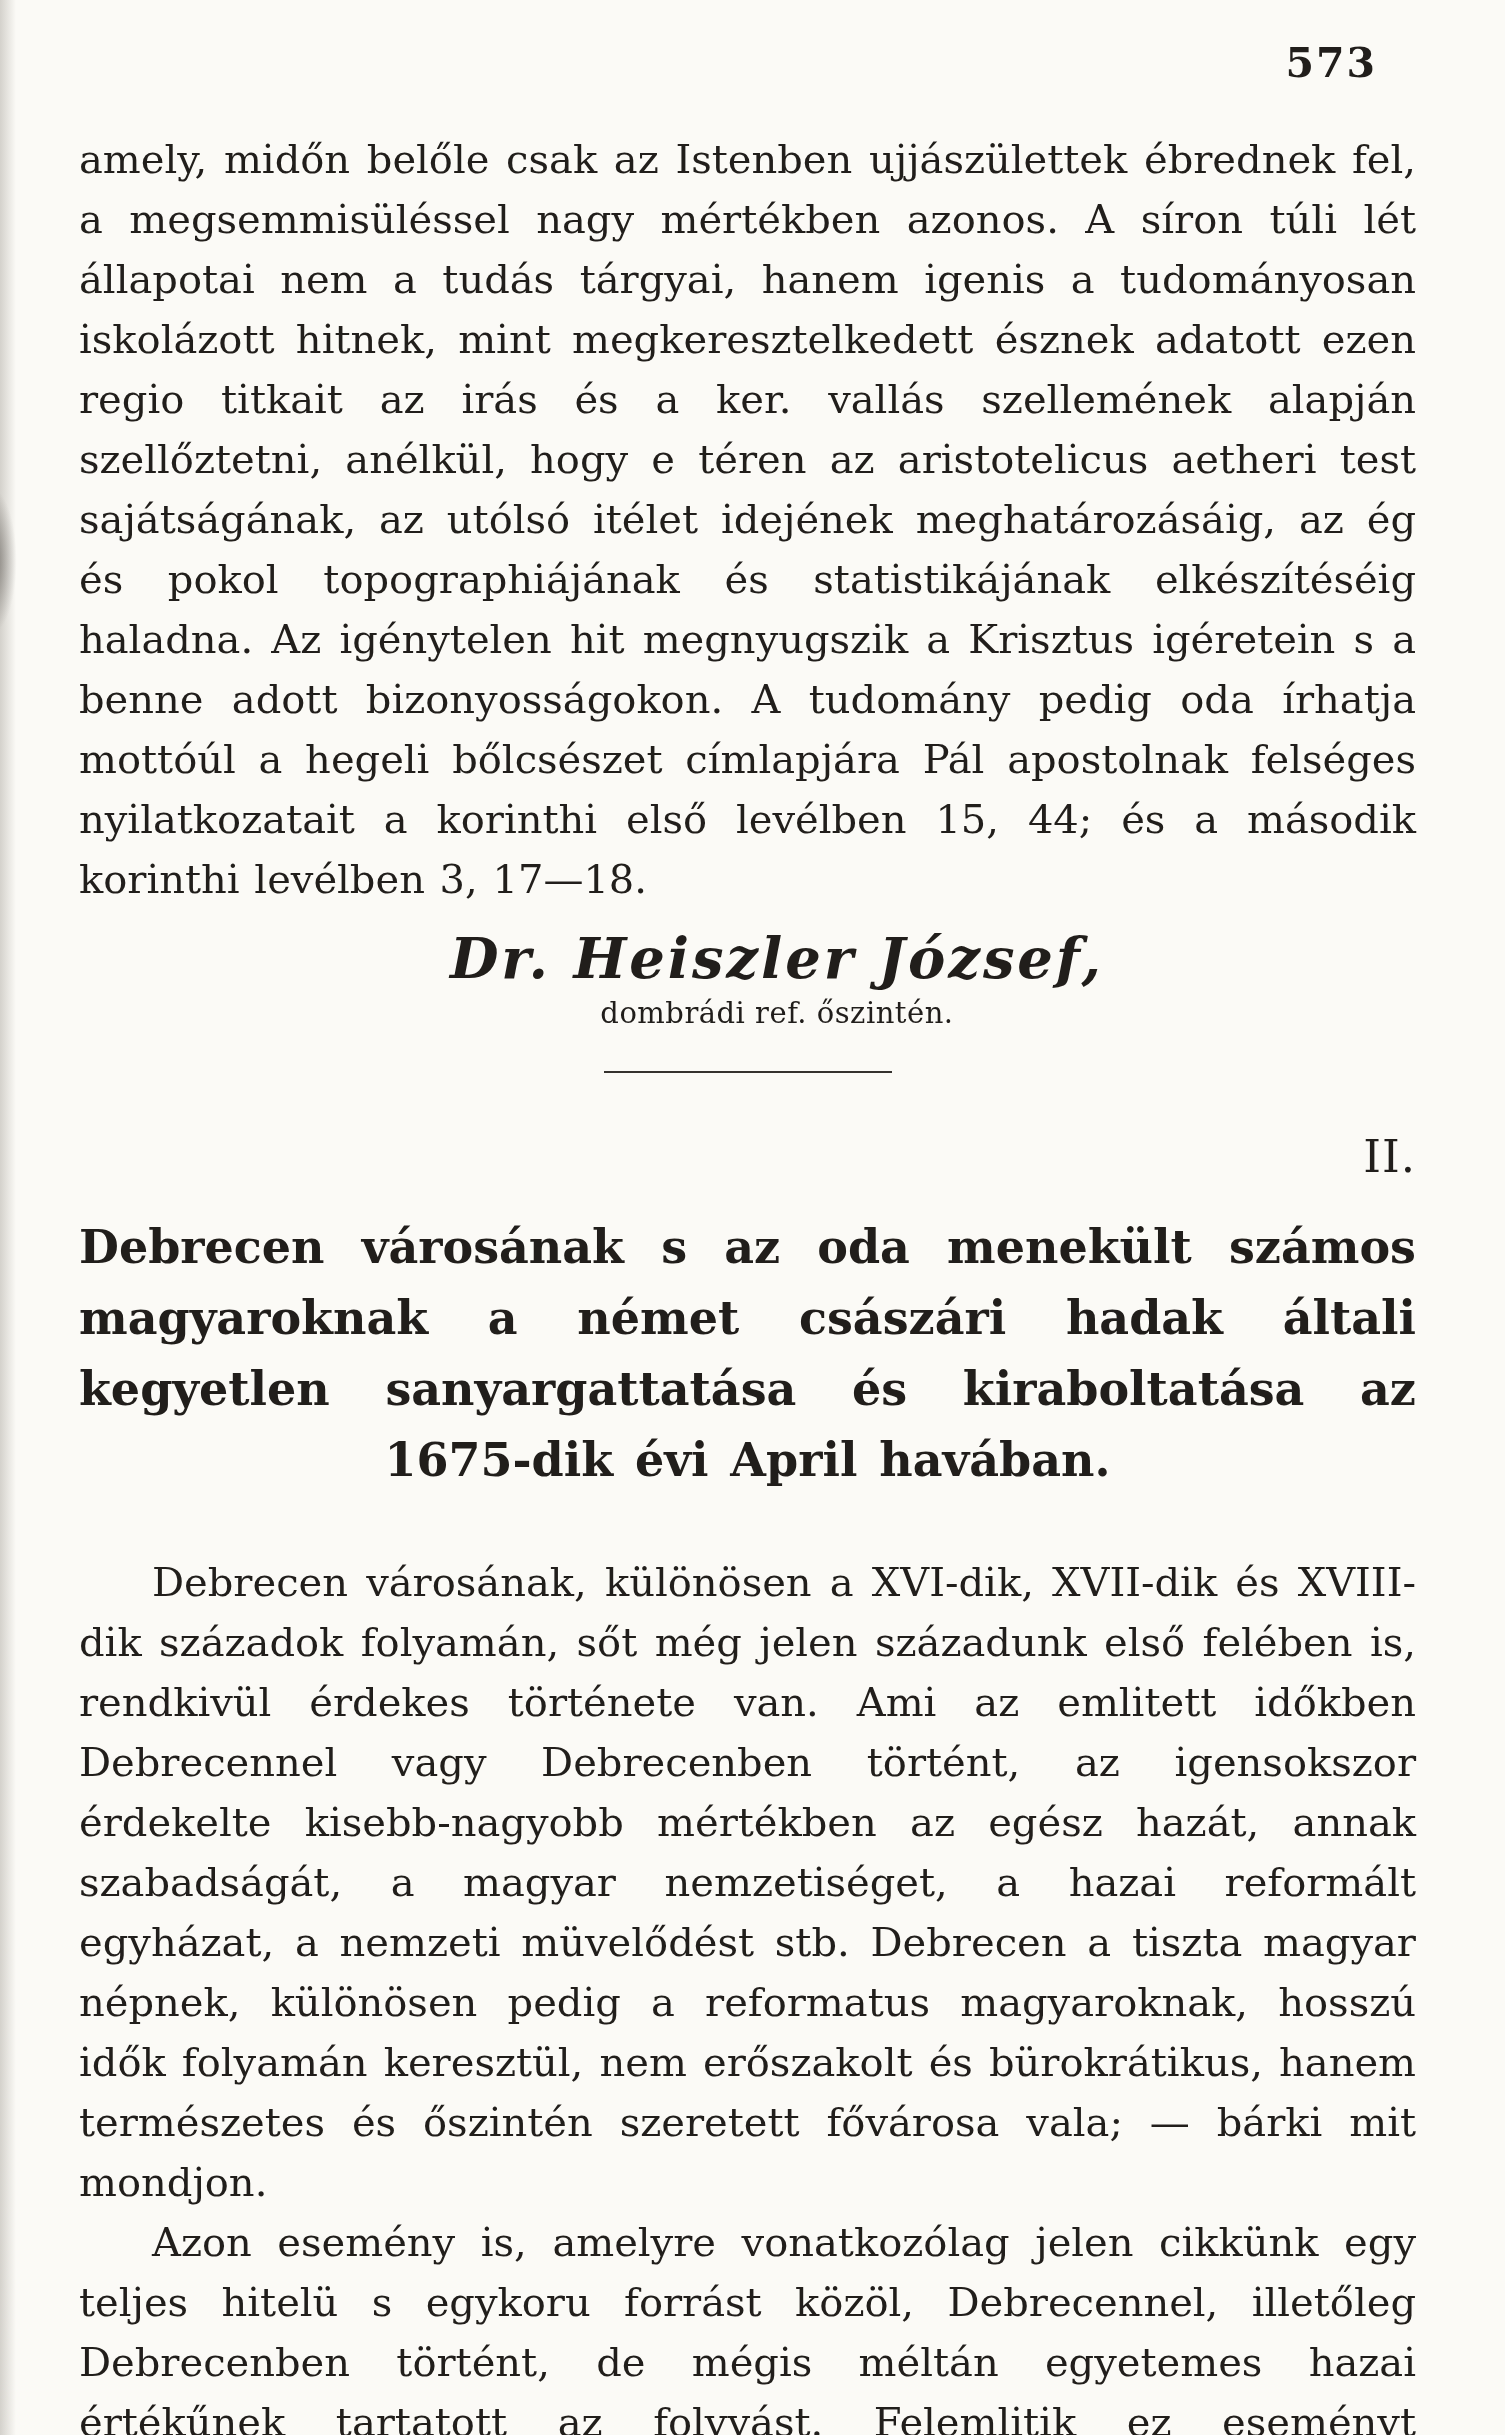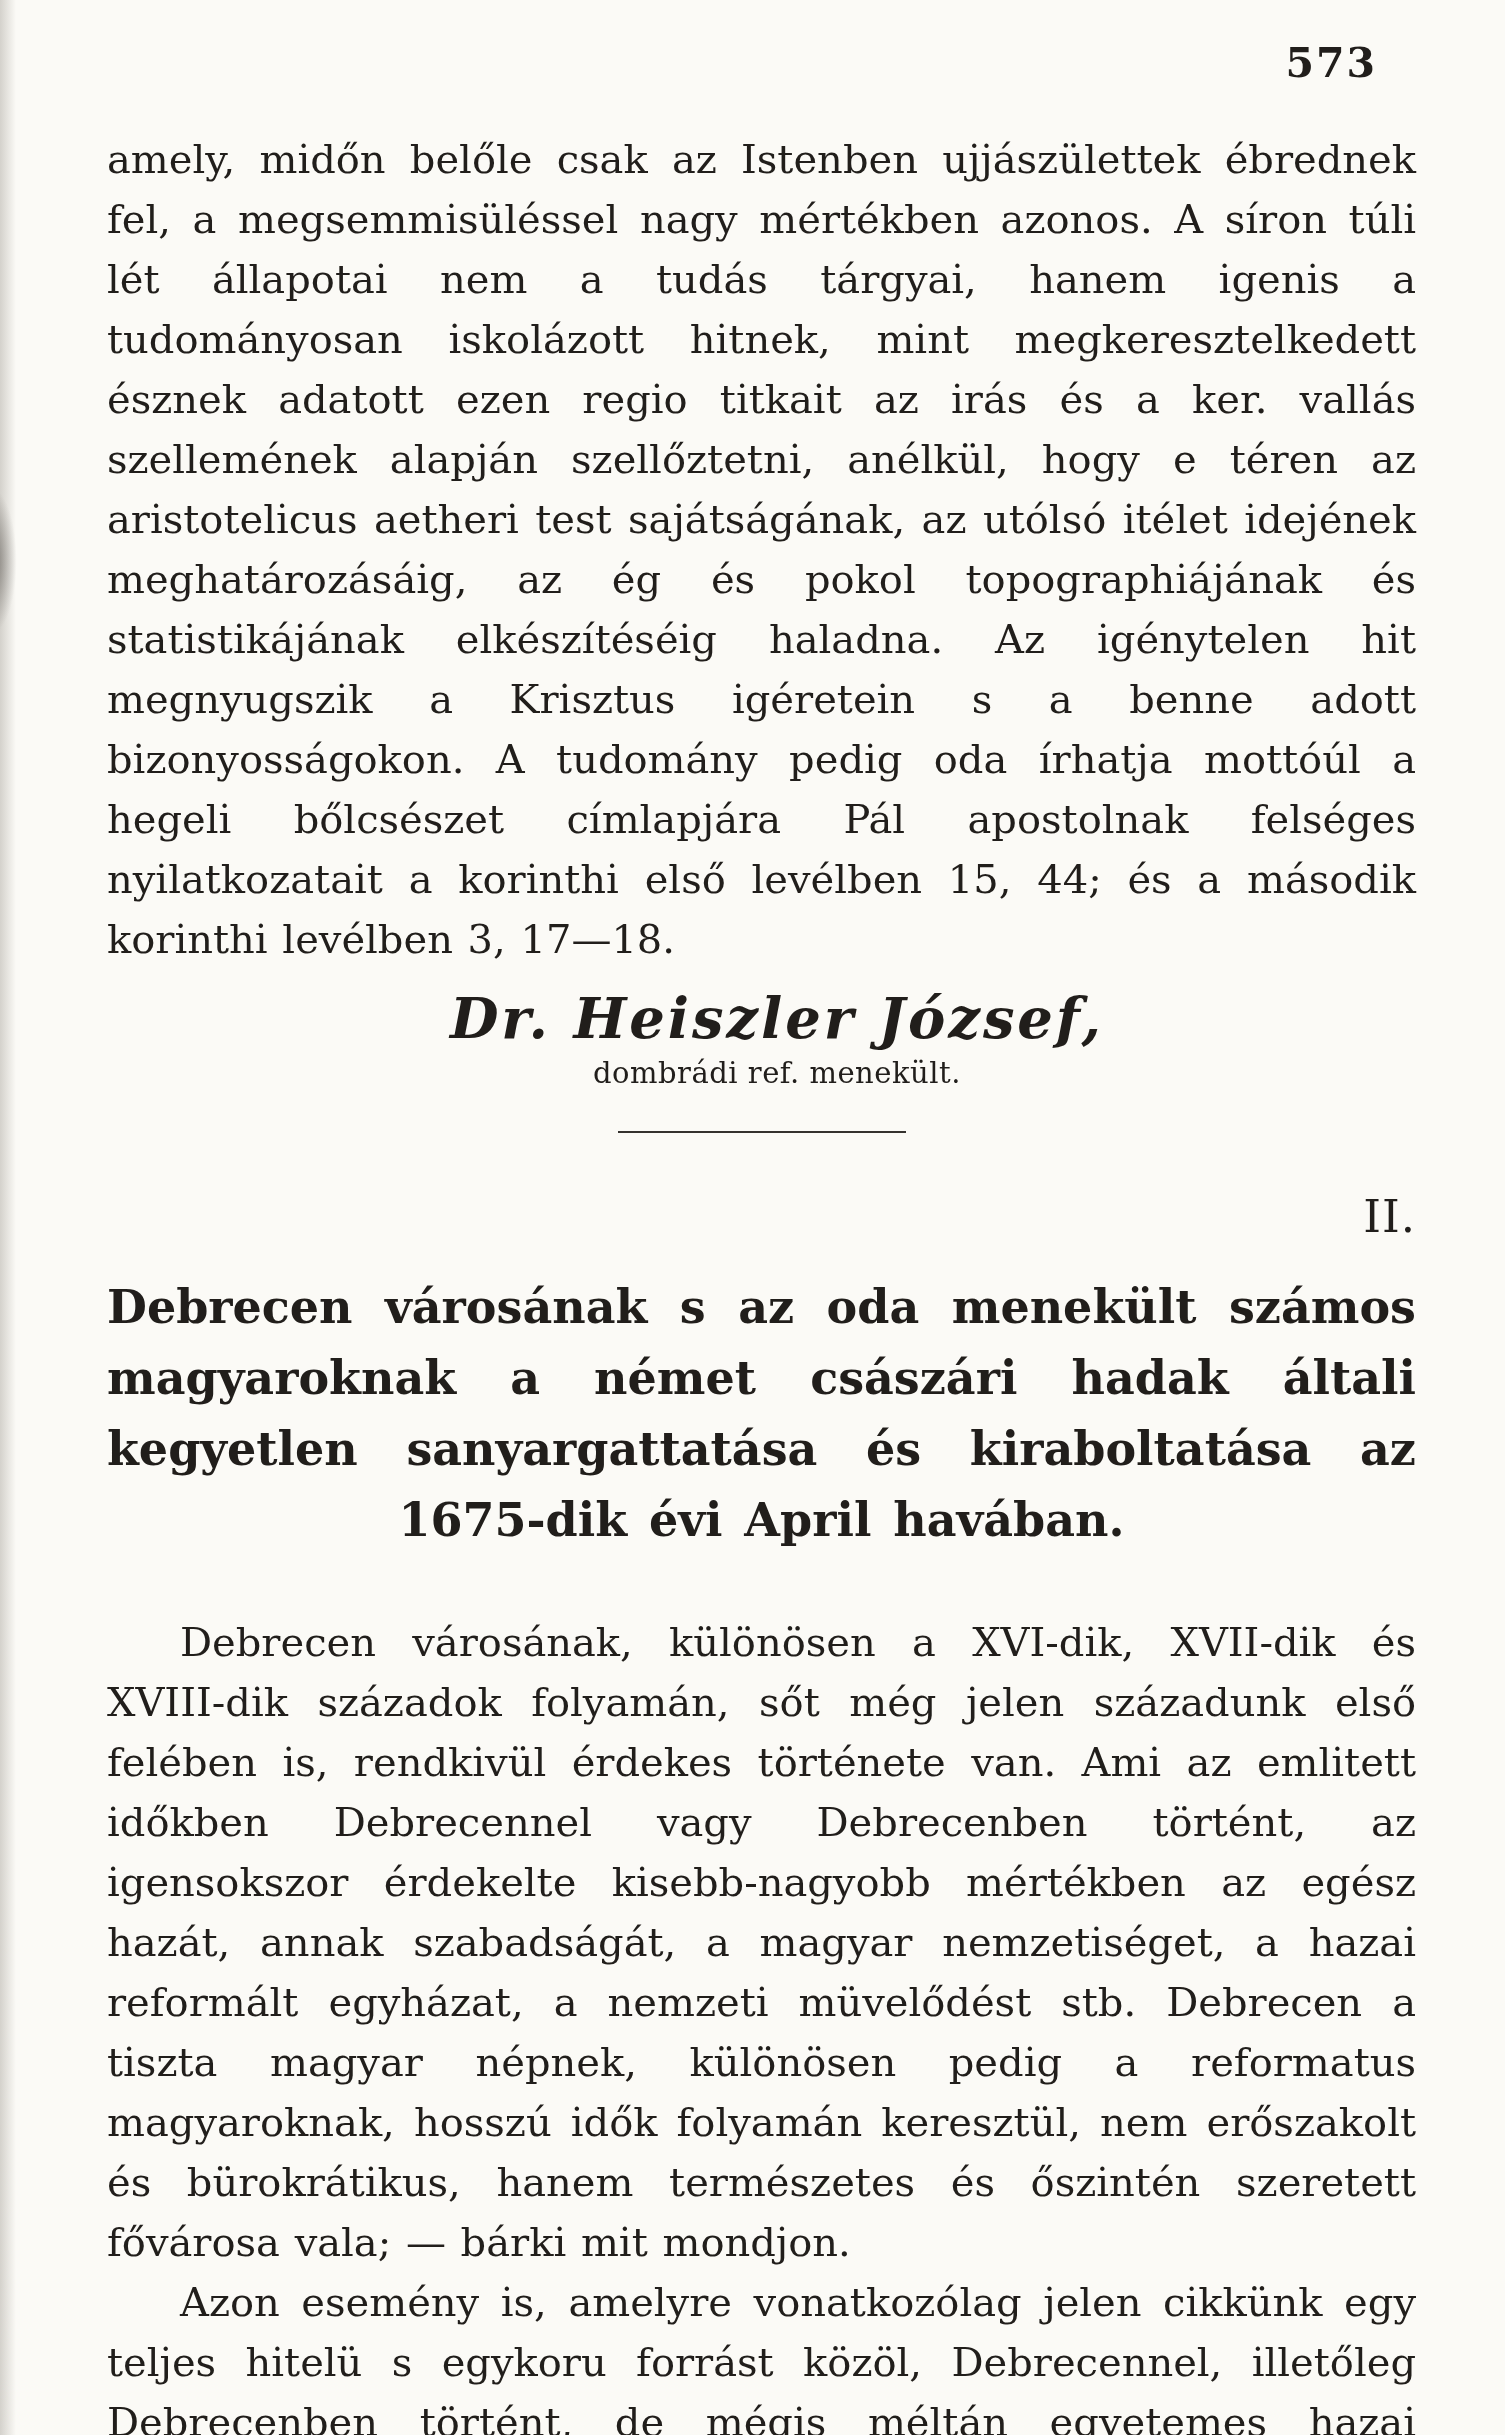--- a/index.html
+++ b/index.html
@@ -30,21 +30,21 @@
     left: -7.8px; top: 488px;
     width: 25px; height: 146px;
     background: radial-gradient(ellipse at left, rgba(55,50,45,0.55), transparent 70%);
     border-radius: 50%;
     pointer-events: none;
   }
 
   .page {
     position: absolute;
     inset: 0;
-    padding: 45px 90px 39px 107px;
+    padding: 45px 90px 39px 79px;
   }
 
   .page-number {
     position: absolute;
     top: 39px;
     right: 129px;
     font-size: 41px;
     font-weight: bold;
     letter-spacing: 2px;
   }
@@ -113,21 +113,21 @@
 <div class="edge-stain"></div>
 
 <div class="page">
 
   <div class="page-number">573</div>
 
   <p class="body-text first-paragraph">amely, midőn belőle csak az Istenben ujjászülettek ébrednek fel, a megsemmisüléssel nagy mértékben azonos. A síron túli lét állapotai nem a tudás tárgyai, hanem igenis a tudományosan iskolázott hitnek, mint megkeresztelkedett észnek adatott ezen regio titkait az irás és a ker. vallás szellemének alapján szellőztetni, anélkül, hogy e téren az aristotelicus aetheri test sajátságának, az utólsó itélet idejének meghatározásáig, az ég és pokol topographiájának és statistikájának elkészítéséig haladna. Az igénytelen hit megnyugszik a Krisztus igéretein s a benne adott bizonyosságokon. A tudomány pedig oda írhatja mottóúl a hegeli bőlcsészet címlapjára Pál apostolnak felséges nyilatkozatait a korinthi első levélben 15, 44; és a második korinthi levélben 3, 17—18.</p>
 
   <div class="signature">
     <div class="signature-name">Dr. Heiszler József,</div>
-    <div class="signature-title">dombrádi ref. menekült.</div>
+    <div class="signature-title">dombrádi ref. őszintén.</div>
   </div>
 
   <div class="divider"></div>
 
   <div class="section-number">II.</div>
 
   <h1 class="section-title">Debrecen városának s az oda menekült számos magyaroknak a német császári hadak általi kegyetlen sanyargattatása és kiraboltatása az 1675-dik évi April havában.</h1>
 
   <p class="body-text indented para-2">Debrecen városának, különösen a XVI-dik, XVII-dik és XVIII-dik századok folyamán, sőt még jelen századunk első felében is, rendkivül érdekes története van. Ami az emlitett időkben Debrecennel vagy Debrecenben történt, az igensokszor érdekelte kisebb-nagyobb mértékben az egész hazát, annak szabadságát, a magyar nemzetiséget, a hazai reformált egyházat, a nemzeti müvelődést stb. Debrecen a tiszta magyar népnek, különösen pedig a reformatus magyaroknak, hosszú idők folyamán keresztül, nem erőszakolt és bürokrátikus, hanem természetes és őszintén szeretett fővárosa vala; — bárki mit mondjon.</p>
 

